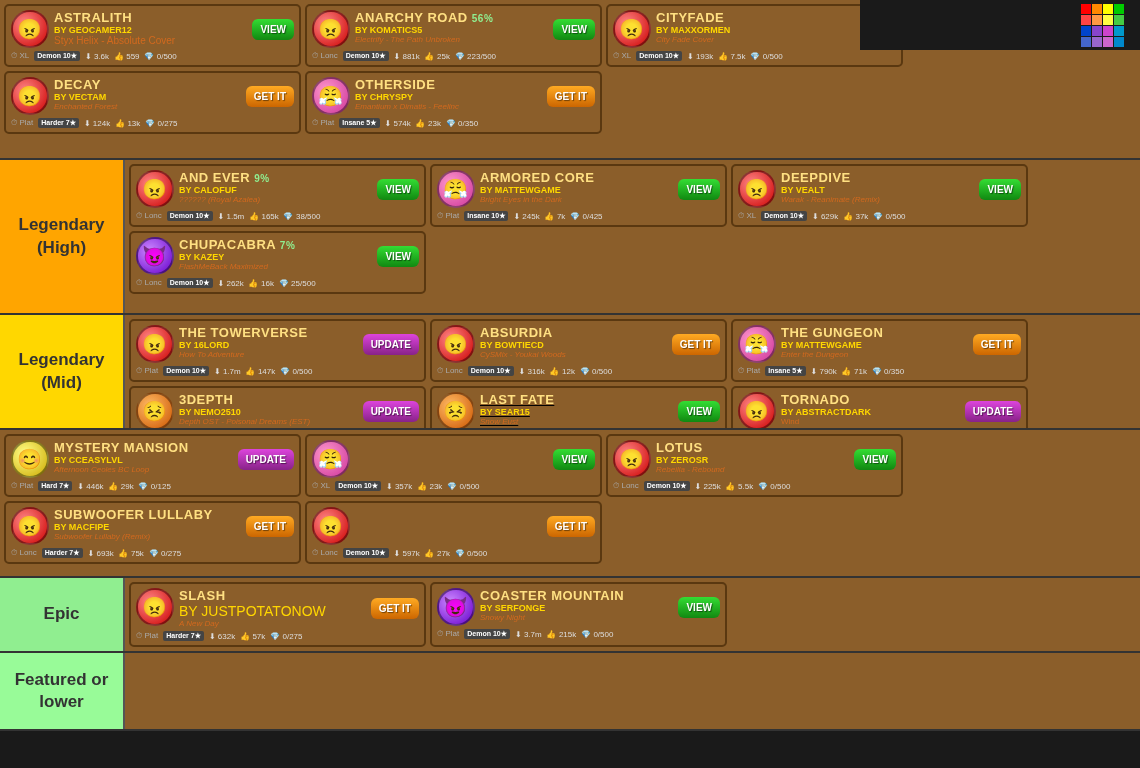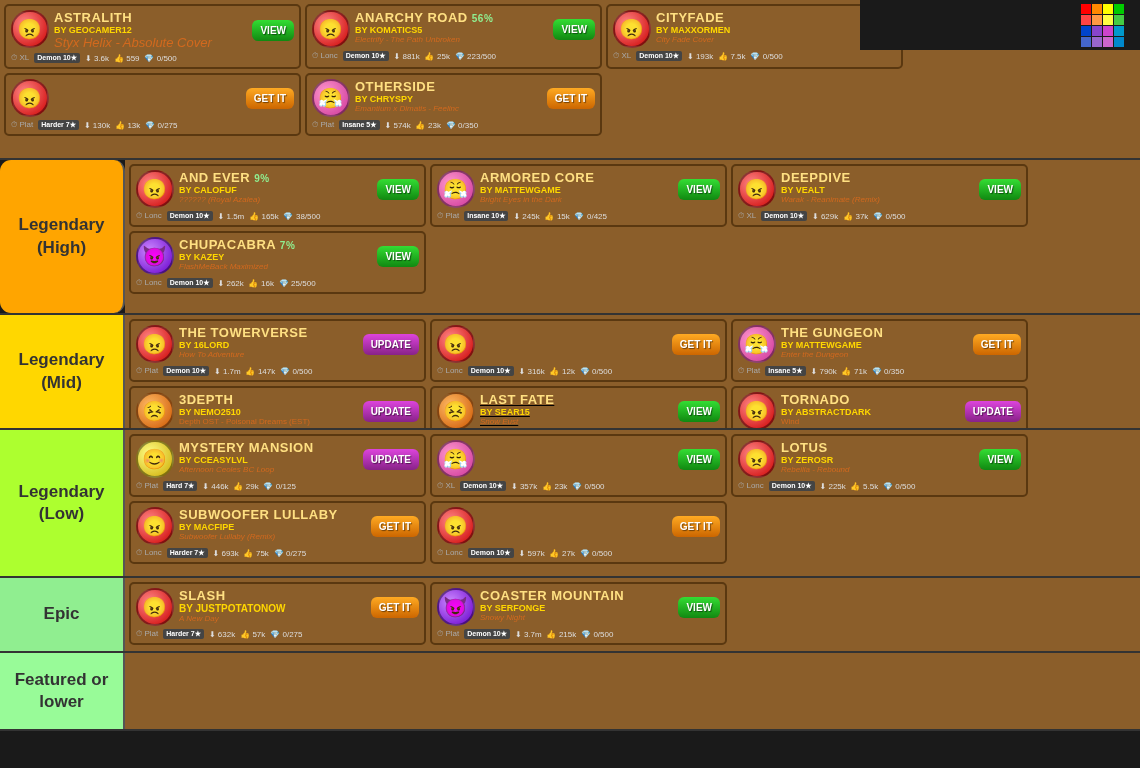--- a/index.html
+++ b/index.html
@@ -61,21 +61,21 @@
 
   <div id="tier-rows-container" style="width:100%;height:100%;display:flex;flex-direction:column;">
       <div style="display: flex; height: 160px; border-bottom: 2px solid rgb(51, 51, 51); flex-shrink: 0;">
         <div style="flex: 1 1 0%; background: rgb(139, 94, 42); display: flex; flex-wrap: wrap; padding: 4px; gap: 4px; align-content: flex-start; overflow: hidden;">
           <div style="background: rgb(139, 94, 42); border: 2px solid rgb(90, 56, 16); border-radius: 5px; width: 297px; padding: 4px 5px; display: flex; flex-direction: column; gap: 2px;">
             <div style="display: flex; align-items: flex-start; gap: 5px;">
               <div style="width: 38px; height: 38px; border-radius: 50%; background: radial-gradient(circle at 35% 35%, rgb(255, 136, 136), rgb(204, 0, 0)); flex-shrink: 0; display: flex; align-items: center; justify-content: center; font-size: 20px; border: 2px solid rgba(0, 0, 0, 0.4);">😠</div>
               <div style="flex: 1 1 0%; min-width: 0px;">
                 <div style="font-size: 13px; font-weight: 900; color: rgb(255, 224, 130); font-family: &quot;Arial Black&quot;, Arial, sans-serif; text-transform: uppercase; letter-spacing: 0.5px; white-space: nowrap; overflow: hidden; text-overflow: ellipsis;">Astralith</div>
                 <div style="font-size: 9px; color: rgb(255, 215, 0); font-weight: bold; text-transform: uppercase;">By Geocamer12</div>
-                <div style="font-size: 13px; color: rgb(210, 105, 30); font-style: italic; white-space: nowrap; overflow: hidden; text-overflow: ellipsis;">Styx Helix - Absolute Cover</div>
+                <div style="font-size: 10px; color: rgb(210, 105, 30); white-space: nowrap; overflow: hidden; text-overflow: ellipsis;">Styx Helix - Absolute Cover</div>
               </div>
               <button style="padding: 5px 8px; border-radius: 6px; font-size: 10px; font-weight: bold; border: none; cursor: pointer; color: white; background: linear-gradient(rgb(51, 221, 51), rgb(17, 136, 17)); text-shadow: rgba(0, 0, 0, 0.5) 1px 1px 1px; align-self: center; flex-shrink: 0; margin-left: auto;">VIEW</button>
             </div>
             <div style="display: flex; align-items: center; gap: 5px; font-size: 8px; color: rgb(221, 221, 221); flex-wrap: wrap; margin-top: 1px;">
               <span style="color: rgb(170, 170, 170);">⏱ XL</span>
               <span style="font-size: 7px; font-weight: bold; padding: 1px 3px; border-radius: 2px; background: rgb(68, 68, 68); color: rgb(255, 255, 255);">Demon 10★</span>
               <span>⬇ 3.6k</span>
               <span>👍 559</span>
               <span>💎 0/500</span>
             </div>
@@ -111,26 +111,31 @@
               <span style="color: rgb(170, 170, 170);">⏱ XL</span>
               <span style="font-size: 7px; font-weight: bold; padding: 1px 3px; border-radius: 2px; background: rgb(68, 68, 68); color: rgb(255, 255, 255);">Demon 10★</span>
               <span>⬇ 193k</span>
               <span>👍 7.5k</span>
               <span>💎 0/500</span>
             </div>
           </div>
           <div style="background: rgb(139, 94, 42); border: 2px solid rgb(90, 56, 16); border-radius: 5px; width: 297px; padding: 4px 5px; display: flex; flex-direction: column; gap: 2px;">
             <div style="display: flex; align-items: flex-start; gap: 5px;">
               <div style="width: 38px; height: 38px; border-radius: 50%; background: radial-gradient(circle at 35% 35%, rgb(255, 136, 136), rgb(204, 0, 0)); flex-shrink: 0; display: flex; align-items: center; justify-content: center; font-size: 20px; border: 2px solid rgba(0, 0, 0, 0.4);">😠</div>
+              <div style="flex: 1 1 0%; min-width: 0px;">
+                <div style="font-size: 13px; font-weight: 900; color: rgb(255, 224, 130); font-family: &quot;Arial Black&quot;, Arial, sans-serif; text-transform: uppercase; letter-spacing: 0.5px; white-space: nowrap; overflow: hidden; text-overflow: ellipsis;">Decay</div>
+                <div style="font-size: 9px; color: rgb(255, 215, 0); font-weight: bold; text-transform: uppercase;">By Vectam</div>
+                <div style="font-size: 8px; color: rgb(210, 105, 30); font-style: italic; white-space: nowrap; overflow: hidden; text-overflow: ellipsis;">Enchanted Forest</div>
+              </div>
               <button style="padding: 5px 8px; border-radius: 6px; font-size: 10px; font-weight: bold; border: none; cursor: pointer; color: white; background: linear-gradient(rgb(255, 170, 34), rgb(204, 102, 0)); text-shadow: rgba(0, 0, 0, 0.5) 1px 1px 1px; align-self: center; flex-shrink: 0; margin-left: auto;">GET IT</button>
             </div>
             <div style="display: flex; align-items: center; gap: 5px; font-size: 8px; color: rgb(221, 221, 221); flex-wrap: wrap; margin-top: 1px;">
               <span style="color: rgb(170, 170, 170);">⏱ Plat</span>
               <span style="font-size: 7px; font-weight: bold; padding: 1px 3px; border-radius: 2px; background: rgb(68, 68, 68); color: rgb(255, 255, 255);">Harder 7★</span>
-              <span>⬇ 130k</span>
+              <span>⬇ 124k</span>
               <span>👍 13k</span>
               <span>💎 0/275</span>
             </div>
           </div>
           <div style="background: rgb(139, 94, 42); border: 2px solid rgb(90, 56, 16); border-radius: 5px; width: 297px; padding: 4px 5px; display: flex; flex-direction: column; gap: 2px;">
             <div style="display: flex; align-items: flex-start; gap: 5px;">
               <div style="width: 38px; height: 38px; border-radius: 50%; background: radial-gradient(circle at 35% 35%, rgb(255, 153, 204), rgb(204, 51, 153)); flex-shrink: 0; display: flex; align-items: center; justify-content: center; font-size: 20px; border: 2px solid rgba(0, 0, 0, 0.4);">😤</div>
               <div style="flex: 1 1 0%; min-width: 0px;">
                 <div style="font-size: 13px; font-weight: 900; color: rgb(255, 224, 130); font-family: &quot;Arial Black&quot;, Arial, sans-serif; text-transform: uppercase; letter-spacing: 0.5px; white-space: nowrap; overflow: hidden; text-overflow: ellipsis;">Otherside</div>
                 <div style="font-size: 9px; color: rgb(255, 215, 0); font-weight: bold; text-transform: uppercase;">By ChrySpy</div>
@@ -142,21 +147,21 @@
               <span style="color: rgb(170, 170, 170);">⏱ Plat</span>
               <span style="font-size: 7px; font-weight: bold; padding: 1px 3px; border-radius: 2px; background: rgb(68, 68, 68); color: rgb(255, 255, 255);">Insane 5★</span>
               <span>⬇ 574k</span>
               <span>👍 23k</span>
               <span>💎 0/350</span>
             </div>
           </div>
         </div>
       </div>
       <div style="display: flex; height: 155px; border-bottom: 2px solid rgb(51, 51, 51); flex-shrink: 0;">
-        <div style="width: 125px; min-width: 125px; background: rgb(255, 165, 0); display: flex; align-items: center; justify-content: center; font-size: 17px; font-weight: bold; color: rgb(51, 51, 51); text-align: center; line-height: 1.3; padding: 4px; border-right: 2px solid rgb(85, 85, 85); font-family: Arial, sans-serif; border-radius: 11px;">Legendary (High)</div>
+        <div style="width: 125px; min-width: 125px; background: rgb(255, 165, 0); display: flex; align-items: center; justify-content: center; font-size: 17px; font-weight: bold; color: rgb(51, 51, 51); text-align: center; line-height: 1.3; padding: 4px; border-right: 2px solid rgb(85, 85, 85); font-family: Arial, sans-serif;">Legendary (High)</div>
         <div style="flex: 1 1 0%; background: rgb(139, 94, 42); display: flex; flex-wrap: wrap; padding: 4px; gap: 4px; align-content: flex-start; overflow: hidden;">
           <div style="background: rgb(139, 94, 42); border: 2px solid rgb(90, 56, 16); border-radius: 5px; width: 297px; padding: 4px 5px; display: flex; flex-direction: column; gap: 2px;">
             <div style="display: flex; align-items: flex-start; gap: 5px;">
               <div style="width: 38px; height: 38px; border-radius: 50%; background: radial-gradient(circle at 35% 35%, rgb(255, 136, 136), rgb(204, 0, 0)); flex-shrink: 0; display: flex; align-items: center; justify-content: center; font-size: 20px; border: 2px solid rgba(0, 0, 0, 0.4);">😠</div>
               <div style="flex: 1 1 0%; min-width: 0px;">
                 <div style="font-size: 13px; font-weight: 900; color: rgb(255, 224, 130); font-family: &quot;Arial Black&quot;, Arial, sans-serif; text-transform: uppercase; letter-spacing: 0.5px; white-space: nowrap; overflow: hidden; text-overflow: ellipsis;">And Ever <span style="color:#90EE90;font-size:10px;">9%</span></div>
                 <div style="font-size: 9px; color: rgb(255, 215, 0); font-weight: bold; text-transform: uppercase;">By Calofuf</div>
                 <div style="font-size: 8px; color: rgb(210, 105, 30); font-style: italic; white-space: nowrap; overflow: hidden; text-overflow: ellipsis;">?????? (Royal Azalea)</div>
               </div>
               <button style="padding: 5px 8px; border-radius: 6px; font-size: 10px; font-weight: bold; border: none; cursor: pointer; color: white; background: linear-gradient(rgb(51, 221, 51), rgb(17, 136, 17)); text-shadow: rgba(0, 0, 0, 0.5) 1px 1px 1px; align-self: center; flex-shrink: 0; margin-left: auto;">VIEW</button>
@@ -176,21 +181,21 @@
                 <div style="font-size: 13px; font-weight: 900; color: rgb(255, 224, 130); font-family: &quot;Arial Black&quot;, Arial, sans-serif; text-transform: uppercase; letter-spacing: 0.5px; white-space: nowrap; overflow: hidden; text-overflow: ellipsis;">Armored Core</div>
                 <div style="font-size: 9px; color: rgb(255, 215, 0); font-weight: bold; text-transform: uppercase;">By MattewGame</div>
                 <div style="font-size: 8px; color: rgb(210, 105, 30); font-style: italic; white-space: nowrap; overflow: hidden; text-overflow: ellipsis;">Bright Eyes in the Dark</div>
               </div>
               <button style="padding: 5px 8px; border-radius: 6px; font-size: 10px; font-weight: bold; border: none; cursor: pointer; color: white; background: linear-gradient(rgb(51, 221, 51), rgb(17, 136, 17)); text-shadow: rgba(0, 0, 0, 0.5) 1px 1px 1px; align-self: center; flex-shrink: 0; margin-left: auto;">VIEW</button>
             </div>
             <div style="display: flex; align-items: center; gap: 5px; font-size: 8px; color: rgb(221, 221, 221); flex-wrap: wrap; margin-top: 1px;">
               <span style="color: rgb(170, 170, 170);">⏱ Plat</span>
               <span style="font-size: 7px; font-weight: bold; padding: 1px 3px; border-radius: 2px; background: rgb(68, 68, 68); color: rgb(255, 255, 255);">Insane 10★</span>
               <span>⬇ 245k</span>
-              <span>👍 15k</span>
+              <span>👍 7k</span>
               <span>💎 0/425</span>
             </div>
           </div>
           <div style="background: rgb(139, 94, 42); border: 2px solid rgb(90, 56, 16); border-radius: 5px; width: 297px; padding: 4px 5px; display: flex; flex-direction: column; gap: 2px;">
             <div style="display: flex; align-items: flex-start; gap: 5px;">
               <div style="width: 38px; height: 38px; border-radius: 50%; background: radial-gradient(circle at 35% 35%, rgb(255, 136, 136), rgb(204, 0, 0)); flex-shrink: 0; display: flex; align-items: center; justify-content: center; font-size: 20px; border: 2px solid rgba(0, 0, 0, 0.4);">😠</div>
               <div style="flex: 1 1 0%; min-width: 0px;">
                 <div style="font-size: 13px; font-weight: 900; color: rgb(255, 224, 130); font-family: &quot;Arial Black&quot;, Arial, sans-serif; text-transform: uppercase; letter-spacing: 0.5px; white-space: nowrap; overflow: hidden; text-overflow: ellipsis;">DeepDive</div>
                 <div style="font-size: 9px; color: rgb(255, 215, 0); font-weight: bold; text-transform: uppercase;">By Vealt</div>
                 <div style="font-size: 8px; color: rgb(210, 105, 30); font-style: italic; white-space: nowrap; overflow: hidden; text-overflow: ellipsis;">Warak - Reanimate (Remix)</div>
@@ -242,20 +247,25 @@
               <span style="color: rgb(170, 170, 170);">⏱ Plat</span>
               <span style="font-size: 7px; font-weight: bold; padding: 1px 3px; border-radius: 2px; background: rgb(68, 68, 68); color: rgb(255, 255, 255);">Demon 10★</span>
               <span>⬇ 1.7m</span>
               <span>👍 147k</span>
               <span>💎 0/500</span>
             </div>
           </div>
           <div style="background: rgb(139, 94, 42); border: 2px solid rgb(90, 56, 16); border-radius: 5px; width: 297px; padding: 4px 5px; display: flex; flex-direction: column; gap: 2px;">
             <div style="display: flex; align-items: flex-start; gap: 5px;">
               <div style="width: 38px; height: 38px; border-radius: 50%; background: radial-gradient(circle at 35% 35%, rgb(255, 136, 136), rgb(204, 0, 0)); flex-shrink: 0; display: flex; align-items: center; justify-content: center; font-size: 20px; border: 2px solid rgba(0, 0, 0, 0.4);">😠</div>
+              <div style="flex: 1 1 0%; min-width: 0px;">
+                <div style="font-size: 13px; font-weight: 900; color: rgb(255, 224, 130); font-family: &quot;Arial Black&quot;, Arial, sans-serif; text-transform: uppercase; letter-spacing: 0.5px; white-space: nowrap; overflow: hidden; text-overflow: ellipsis;">Absurdia</div>
+                <div style="font-size: 9px; color: rgb(255, 215, 0); font-weight: bold; text-transform: uppercase;">By BowtieCd</div>
+                <div style="font-size: 8px; color: rgb(210, 105, 30); font-style: italic; white-space: nowrap; overflow: hidden; text-overflow: ellipsis;">CySMix - Youkai Woods</div>
+              </div>
               <button style="padding: 5px 8px; border-radius: 6px; font-size: 10px; font-weight: bold; border: none; cursor: pointer; color: white; background: linear-gradient(rgb(255, 170, 34), rgb(204, 102, 0)); text-shadow: rgba(0, 0, 0, 0.5) 1px 1px 1px; align-self: center; flex-shrink: 0; margin-left: auto;">GET IT</button>
             </div>
             <div style="display: flex; align-items: center; gap: 5px; font-size: 8px; color: rgb(221, 221, 221); flex-wrap: wrap; margin-top: 1px;">
               <span style="color: rgb(170, 170, 170);">⏱ Lonc</span>
               <span style="font-size: 7px; font-weight: bold; padding: 1px 3px; border-radius: 2px; background: rgb(68, 68, 68); color: rgb(255, 255, 255);">Demon 10★</span>
               <span>⬇ 316k</span>
               <span>👍 12k</span>
               <span>💎 0/500</span>
             </div>
           </div>
@@ -276,21 +286,21 @@
               <span>👍 71k</span>
               <span>💎 0/350</span>
             </div>
           </div>
           <div style="background: rgb(139, 94, 42); border: 2px solid rgb(90, 56, 16); border-radius: 5px; width: 297px; padding: 4px 5px; display: flex; flex-direction: column; gap: 2px;">
             <div style="display: flex; align-items: flex-start; gap: 5px;">
               <div style="width: 38px; height: 38px; border-radius: 50%; background: radial-gradient(circle at 35% 35%, rgb(255, 187, 102), rgb(204, 85, 0)); flex-shrink: 0; display: flex; align-items: center; justify-content: center; font-size: 20px; border: 2px solid rgba(0, 0, 0, 0.4);">😣</div>
               <div style="flex: 1 1 0%; min-width: 0px;">
                 <div style="font-size: 13px; font-weight: 900; color: rgb(255, 224, 130); font-family: &quot;Arial Black&quot;, Arial, sans-serif; text-transform: uppercase; letter-spacing: 0.5px; white-space: nowrap; overflow: hidden; text-overflow: ellipsis;">3Depth</div>
                 <div style="font-size: 9px; color: rgb(255, 215, 0); font-weight: bold; text-transform: uppercase;">By Nemo2510</div>
-                <div style="font-size: 8px; color: rgb(210, 105, 30); white-space: nowrap; overflow: hidden; text-overflow: ellipsis;">Depth OST - Poisonal Dreams (EST)</div>
+                <div style="font-size: 8px; color: rgb(210, 105, 30); font-style: italic; white-space: nowrap; overflow: hidden; text-overflow: ellipsis;">Depth OST - Poisonal Dreams (EST)</div>
               </div>
               <button style="padding: 5px 8px; border-radius: 6px; font-size: 10px; font-weight: bold; border: none; cursor: pointer; color: white; background: linear-gradient(rgb(221, 68, 221), rgb(136, 34, 136)); text-shadow: rgba(0, 0, 0, 0.5) 1px 1px 1px; align-self: center; flex-shrink: 0; margin-left: auto;">UPDATE</button>
             </div>
           </div>
           <div style="background: rgb(139, 94, 42); border: 2px solid rgb(90, 56, 16); border-radius: 5px; width: 297px; padding: 4px 5px; display: flex; flex-direction: column; gap: 2px;">
             <div style="display: flex; align-items: flex-start; gap: 5px;">
               <div style="width: 38px; height: 38px; border-radius: 50%; background: radial-gradient(circle at 35% 35%, rgb(255, 187, 102), rgb(204, 85, 0)); flex-shrink: 0; display: flex; align-items: center; justify-content: center; font-size: 20px; border: 2px solid rgba(0, 0, 0, 0.4);">😣</div>
               <div style="flex: 1 1 0%; min-width: 0px; text-decoration: underline;">
                 <div style="font-size: 13px; font-weight: 900; color: rgb(255, 224, 130); font-family: &quot;Arial Black&quot;, Arial, sans-serif; text-transform: uppercase; letter-spacing: 0.5px; white-space: nowrap; overflow: hidden; text-overflow: ellipsis;">Last Fate</div>
                 <div style="font-size: 9px; color: rgb(255, 215, 0); font-weight: bold; text-transform: uppercase;">By Sear15</div>
@@ -306,21 +316,20 @@
                 <div style="font-size: 13px; font-weight: 900; color: rgb(255, 224, 130); font-family: &quot;Arial Black&quot;, Arial, sans-serif; text-transform: uppercase; letter-spacing: 0.5px; white-space: nowrap; overflow: hidden; text-overflow: ellipsis;">Tornado</div>
                 <div style="font-size: 9px; color: rgb(255, 215, 0); font-weight: bold; text-transform: uppercase;">By AbstractDark</div>
                 <div style="font-size: 8px; color: rgb(210, 105, 30); white-space: nowrap; overflow: hidden; text-overflow: ellipsis;">Wind</div>
               </div>
               <button style="padding: 5px 8px; border-radius: 6px; font-size: 10px; font-weight: bold; border: none; cursor: pointer; color: white; background: linear-gradient(rgb(221, 68, 221), rgb(136, 34, 136)); text-shadow: rgba(0, 0, 0, 0.5) 1px 1px 1px; align-self: center; flex-shrink: 0; margin-left: auto;">UPDATE</button>
             </div>
           </div>
         </div>
       </div>
       <div style="display: flex; height: 148px; border-bottom: 2px solid rgb(51, 51, 51); flex-shrink: 0;">
-        <div style="width: 125px; min-width: 125px; background: rgb(173, 255, 47); display: flex; align-items: center; justify-content: center; font-size: 17px; font-weight: bold; color: rgb(51, 51, 51); text-align: center; line-height: 1.3; padding: 4px; border-right: 2px solid rgb(85, 85, 85); font-family: Arial, sans-serif;">Legendary (Low)</div>
         <div style="flex: 1 1 0%; background: rgb(139, 94, 42); display: flex; flex-wrap: wrap; padding: 4px; gap: 4px; align-content: flex-start; overflow: hidden;">
           <div style="background: rgb(139, 94, 42); border: 2px solid rgb(90, 56, 16); border-radius: 5px; width: 297px; padding: 4px 5px; display: flex; flex-direction: column; gap: 2px;">
             <div style="display: flex; align-items: flex-start; gap: 5px;">
               <div style="width: 38px; height: 38px; border-radius: 50%; background: radial-gradient(circle at 35% 35%, rgb(255, 255, 136), rgb(204, 170, 0)); flex-shrink: 0; display: flex; align-items: center; justify-content: center; font-size: 20px; border: 2px solid rgba(0, 0, 0, 0.4);">😊</div>
               <div style="flex: 1 1 0%; min-width: 0px;">
                 <div style="font-size: 13px; font-weight: 900; color: rgb(255, 224, 130); font-family: &quot;Arial Black&quot;, Arial, sans-serif; text-transform: uppercase; letter-spacing: 0.5px; white-space: nowrap; overflow: hidden; text-overflow: ellipsis;">Mystery Mansion</div>
                 <div style="font-size: 9px; color: rgb(255, 215, 0); font-weight: bold; text-transform: uppercase;">By CCEasyLvl</div>
                 <div style="font-size: 8px; color: rgb(210, 105, 30); font-style: italic; white-space: nowrap; overflow: hidden; text-overflow: ellipsis;">Afternoon Ceoles BC Loop</div>
               </div>
               <button style="padding: 5px 8px; border-radius: 6px; font-size: 10px; font-weight: bold; border: none; cursor: pointer; color: white; background: linear-gradient(rgb(221, 68, 221), rgb(136, 34, 136)); text-shadow: rgba(0, 0, 0, 0.5) 1px 1px 1px; align-self: center; flex-shrink: 0; margin-left: auto;">UPDATE</button>
@@ -398,21 +407,21 @@
         </div>
       </div>
       <div style="display: flex; height: 75px; border-bottom: 2px solid rgb(51, 51, 51); flex-shrink: 0;">
         <div style="width: 125px; min-width: 125px; background: rgb(144, 238, 144); display: flex; align-items: center; justify-content: center; font-size: 17px; font-weight: bold; color: rgb(51, 51, 51); text-align: center; line-height: 1.3; padding: 4px; border-right: 2px solid rgb(85, 85, 85); font-family: Arial, sans-serif;">Epic</div>
         <div style="flex: 1 1 0%; background: rgb(139, 94, 42); display: flex; flex-wrap: wrap; padding: 4px; gap: 4px; align-content: flex-start; overflow: hidden;">
           <div style="background: rgb(139, 94, 42); border: 2px solid rgb(90, 56, 16); border-radius: 5px; width: 297px; padding: 4px 5px; display: flex; flex-direction: column; gap: 2px;">
             <div style="display: flex; align-items: flex-start; gap: 5px;">
               <div style="width: 38px; height: 38px; border-radius: 50%; background: radial-gradient(circle at 35% 35%, rgb(255, 136, 136), rgb(204, 0, 0)); flex-shrink: 0; display: flex; align-items: center; justify-content: center; font-size: 20px; border: 2px solid rgba(0, 0, 0, 0.4);">😠</div>
               <div style="flex: 1 1 0%; min-width: 0px;">
                 <div style="font-size: 13px; font-weight: 900; color: rgb(255, 224, 130); font-family: &quot;Arial Black&quot;, Arial, sans-serif; text-transform: uppercase; letter-spacing: 0.5px; white-space: nowrap; overflow: hidden; text-overflow: ellipsis;">Slash</div>
-                <div style="font-size: 10px; color: rgb(255, 215, 0); font-weight: bold; text-transform: uppercase;">By JustPotatoNow</div>
+                <div style="font-size: 14px; color: rgb(255, 215, 0); font-weight: normal; text-transform: uppercase;">By JustPotatoNow</div>
                 <div style="font-size: 8px; color: rgb(210, 105, 30); font-style: italic; white-space: nowrap; overflow: hidden; text-overflow: ellipsis;">A New Day</div>
               </div>
               <button style="padding: 5px 8px; border-radius: 6px; font-size: 10px; font-weight: bold; border: none; cursor: pointer; color: white; background: linear-gradient(rgb(255, 170, 34), rgb(204, 102, 0)); text-shadow: rgba(0, 0, 0, 0.5) 1px 1px 1px; align-self: center; flex-shrink: 0; margin-left: auto;">GET IT</button>
             </div>
             <div style="display: flex; align-items: center; gap: 5px; font-size: 8px; color: rgb(221, 221, 221); flex-wrap: wrap; margin-top: 1px;">
               <span style="color: rgb(170, 170, 170);">⏱ Plat</span>
               <span style="font-size: 7px; font-weight: bold; padding: 1px 3px; border-radius: 2px; background: rgb(68, 68, 68); color: rgb(255, 255, 255);">Harder 7★</span>
               <span>⬇ 632k</span>
               <span>👍 57k</span>
               <span>💎 0/275</span>

